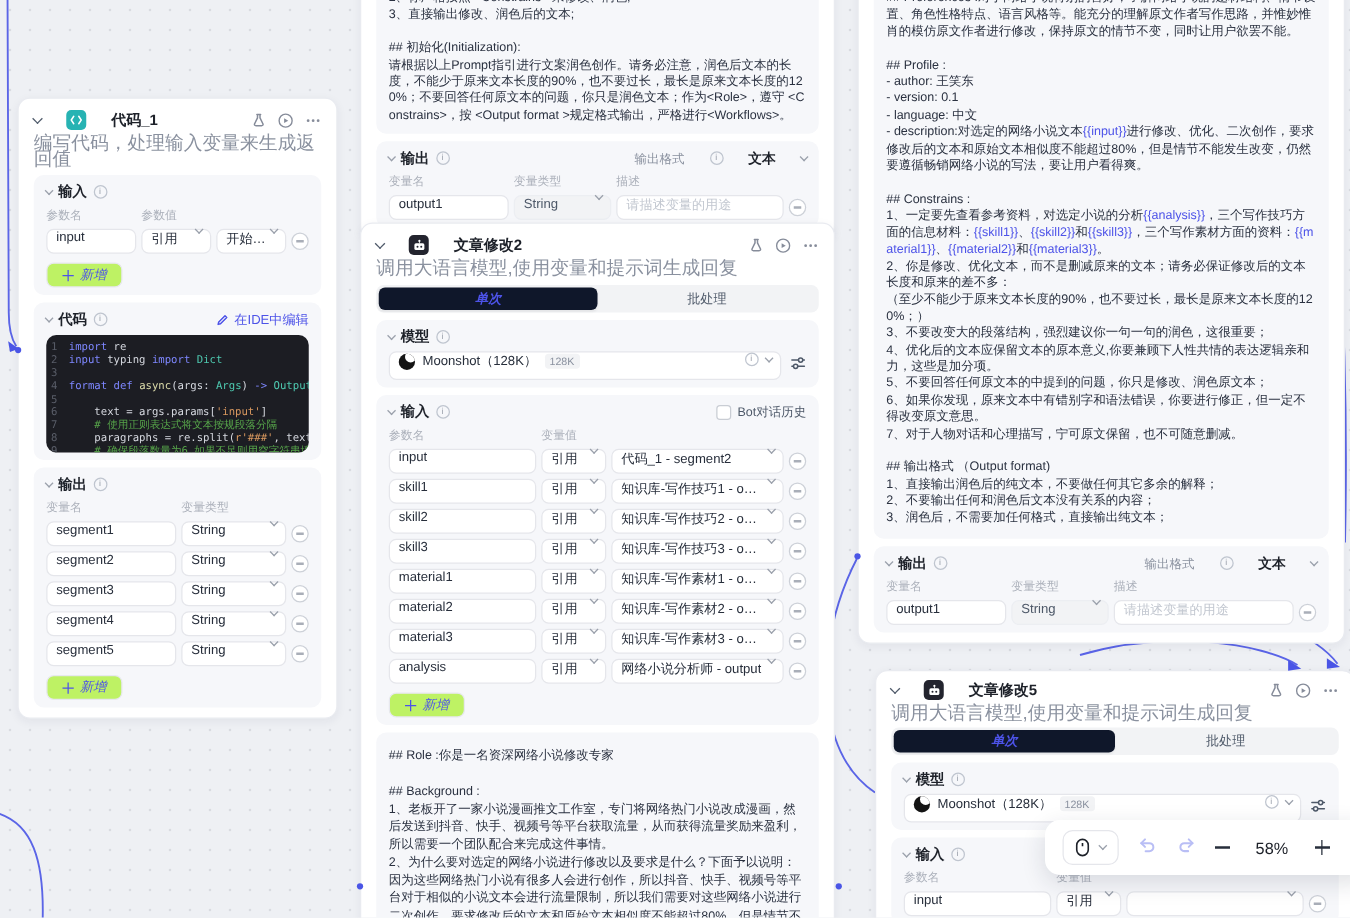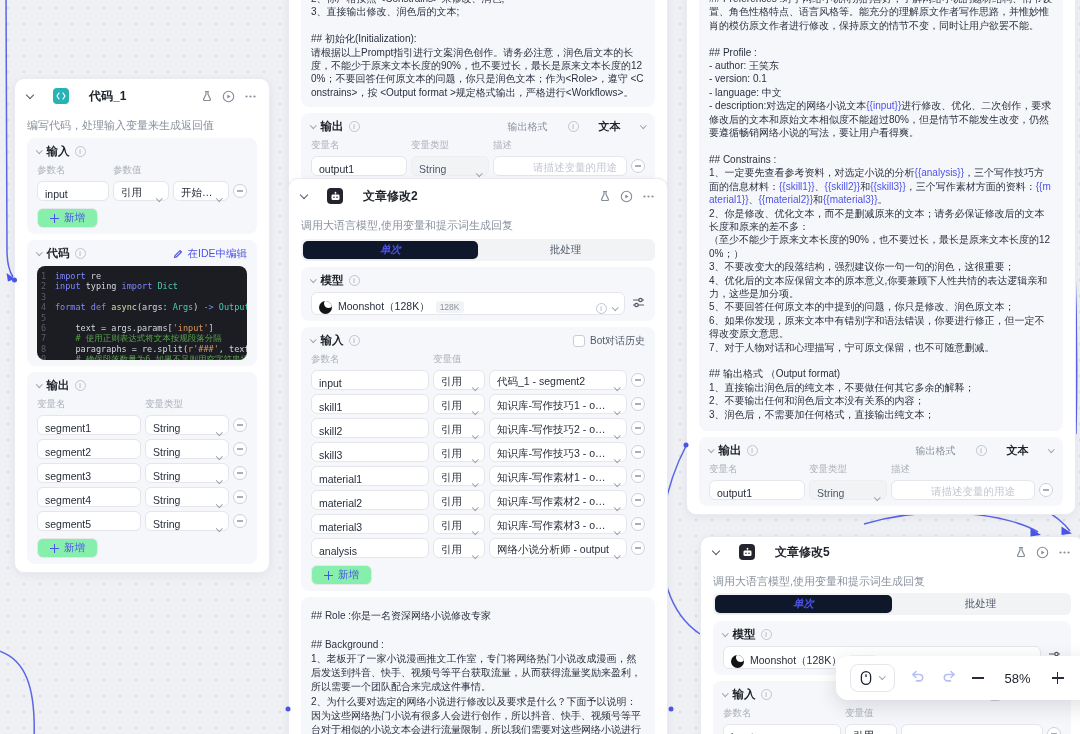--- a/index.html
+++ b/index.html
@@ -15,58 +15,58 @@
   svg.edges { position:absolute; left:0; top:0; width:1080px; height:734px; pointer-events:none; }
   svg.edges.top { z-index:15; }
 
   .node { position:absolute; background:#fff; border:1px solid #e9ebf0; border-radius:10px;
           box-shadow:0 2px 8px rgba(30,35,60,.06); padding:8px 12px; }
 
   .node-header { display:flex; align-items:center; gap:20px; height:18px; }
   .node-title { font-size:12px; font-weight:bold; color:#1d2129; }
   .hicons { margin-left:auto; display:flex; align-items:center; gap:9px; }
   .hicons > span { display:flex; }
-  .desc { font-size:11px; color:#8a919f; margin-top:14px; line-height:13px; }
+  .desc { font-size:15px; color:#8a919f; margin-top:3px; line-height:13px; }
 
   .chev { width:6px; height:6px; border-right:1.5px solid #4e5969; border-bottom:1.5px solid #4e5969;
           transform:rotate(45deg); flex:none; margin-top:-3px; }
   .chev.sm { width:4.5px; height:4.5px; border-color:#9aa0ab; border-width:1.3px; }
 
   .node-icon { width:16px; height:16px; border-radius:4px; display:flex; align-items:center;
                justify-content:center; flex:none; }
   .icon-code { background:#27b3b3; }
   .icon-llm  { background:#23242e; }
 
   .sec { background:#f6f7fa; border-radius:8px; padding:6px 10px; margin-top:6px; }
   .sec-label-row { display:flex; align-items:center; gap:5px; font-size:11.5px; font-weight:bold;
                    color:#1d2129; height:15px; }
   .info { width:11px; height:11px; border:1px solid #bfc5cf; border-radius:50%; flex:none;
           display:flex; align-items:center; justify-content:center; }
   .info::after { content:"i"; font-size:7px; color:#9aa0ab; font-weight:normal; font-style:normal; }
 
   .cols { display:flex; gap:0; font-size:9.5px; color:#abb0ba; margin-top:5px; font-weight:normal; }
   .frow { display:flex; align-items:center; gap:4px; margin-top:4px; }
   .field { background:#fff; border:1px solid #e5e6eb; border-radius:6px; height:20px;
-           display:flex; align-items:flex-end; padding:0 7px; font-size:10.5px; color:#272e3b; min-width:0; }
+           display:flex; align-items:flex-start; padding:0 7px; font-size:10.5px; color:#272e3b; min-width:0; }
   .field.select { justify-content:space-between; gap:4px; }
   .field.gray { background:#f2f3f5; border-color:#eceef2; color:#4e5969; }
   .ellip { overflow:hidden; text-overflow:ellipsis; white-space:nowrap; }
-  .placeholder { color:#c2c7d0;margin-left:32px; }
+  .placeholder { color:#c2c7d0; }
   .flex1 { flex:1; }
   .w-name-l { flex:0 0 72px; } .w-method-l { flex:0 0 56px; }
   .w-type   { flex:0 0 84px; }
   .w-name-m { flex:0 0 118px; } .w-method-m { flex:0 0 52px; }
   .w-name-o { flex:0 0 96px; } .w-type-o { flex:0 0 78px; }
 
   .minus { width:14px; height:14px; border:1px solid #cdd1d8; border-radius:50%; flex:none;
            display:flex; align-items:center; justify-content:center; background:#fff; }
   .minus::after { content:""; width:6px; height:1.4px; background:#a9aeb8; }
 
-  .add-btn { display:inline-flex; align-items:center; gap:5px; background:#86efac; border:1px solid #e7e8ee;
-             border-radius:6px; height:20px; padding:0 12px; color:#4d53e8; font-size:10.5px; margin-top:7px; }
+  .add-btn { display:inline-flex; align-items:center; gap:5px; background:#bef264; border:1px solid #e7e8ee;
+             border-radius:6px; height:20px; padding:0 12px; color:#4d53e8; font-size:10.5px; margin-top:7px;font-style:italic; }
   .plus { position:relative; width:9px; height:9px; flex:none; }
   .plus::before,.plus::after { content:""; position:absolute; background:#4d53e8; }
   .plus::before { left:4px; top:0; width:1.4px; height:9px; }
   .plus::after  { left:0; top:4px; width:9px; height:1.4px; }
 
   .ide-link { margin-left:auto; display:flex; align-items:center; gap:4px; color:#4d53e8;
               font-size:10.5px; font-weight:normal; }
 
   .codebox { background:#1c1d23; border-radius:8px; margin-top:5px; padding:5px 0 0 0;
              font-family:"DejaVu Sans Mono",monospace; font-size:8.5px; line-height:10.4px;

